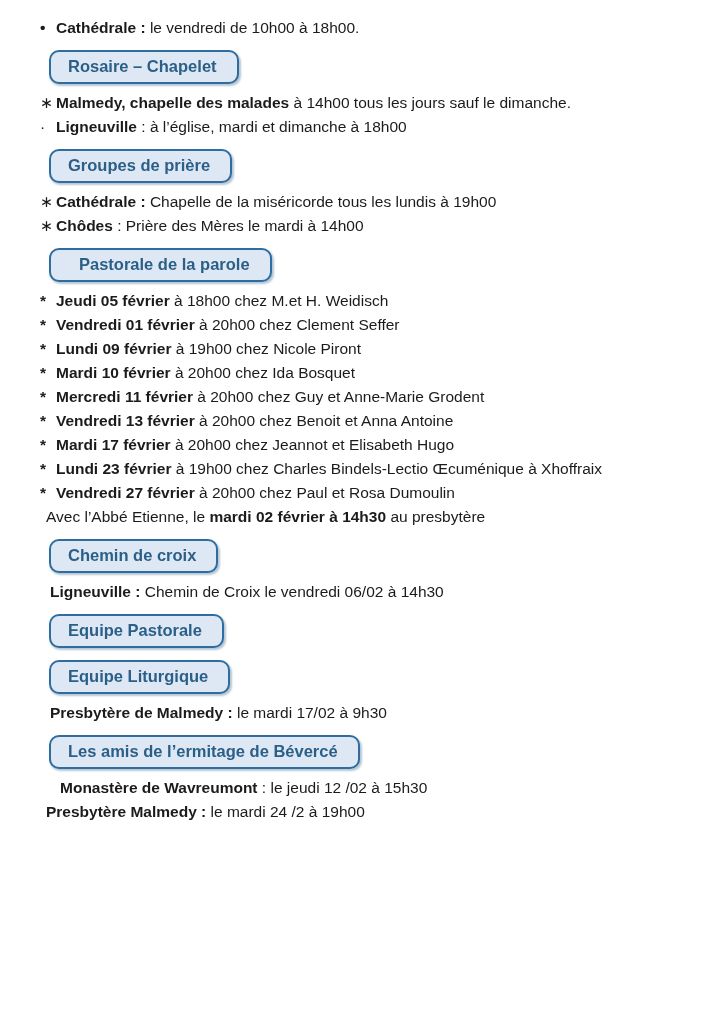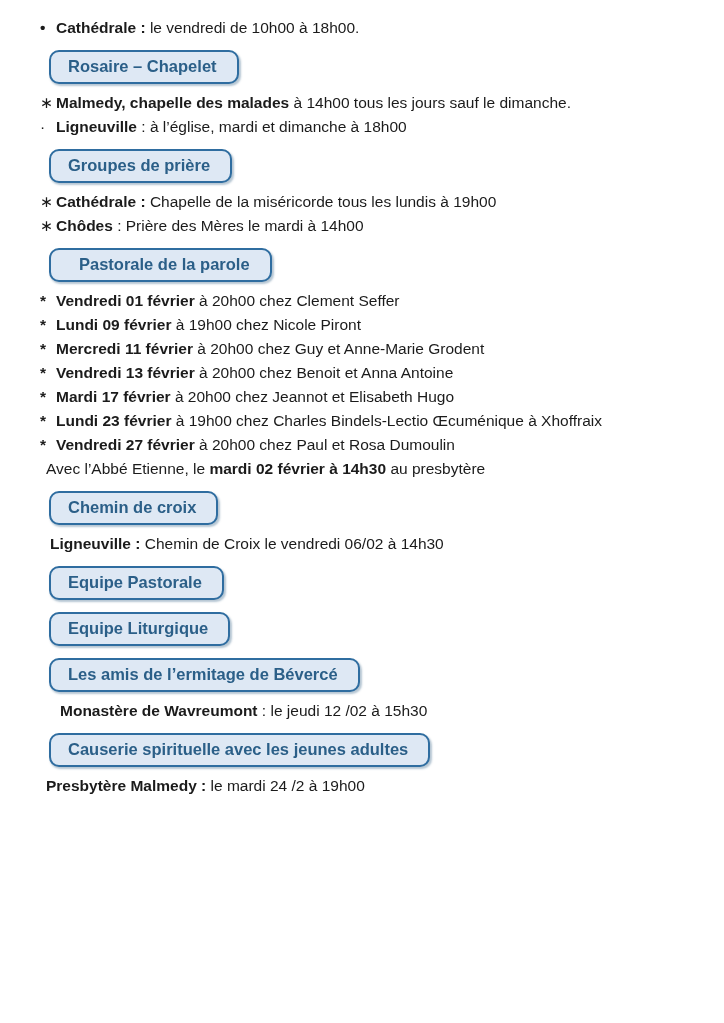--- a/index.html
+++ b/index.html
@@ -52,36 +52,38 @@
 
   <div class="hdr-row"><span class="hdr">Rosaire – Chapelet</span></div>
   <div class="line"><span class="bullet thin">∗</span><span></span><strong>Malmedy, chapelle des malades</strong><span> à 14h00 tous les jours sauf le dimanche.</span></div>
   <div class="line"><span class="bullet thin">·</span><span></span><strong>Ligneuville</strong><span> : à l’église, mardi et dimanche à 18h00</span></div>
 
   <div class="hdr-row"><span class="hdr">Groupes de prière</span></div>
   <div class="line"><span class="bullet thin">∗</span><span></span><strong>Cathédrale :</strong><span> Chapelle de la miséricorde tous les lundis à 19h00</span></div>
   <div class="line"><span class="bullet thin">∗</span><span></span><strong>Chôdes</strong><span> : Prière des Mères le mardi à 14h00</span></div>
 
   <div class="hdr-row"><span class="hdr pad-wide">Pastorale de la parole</span></div>
+  <div class="line"><span class="bullet">*</span><span></span><strong>Jeudi 05 février</strong><span> à 18h00 chez M.et H. Weidisch</span></div>
   <div class="line"><span class="bullet">*</span><span></span><strong>Vendredi 01 février</strong><span> à 20h00 chez Clement Seffer</span></div>
   <div class="line"><span class="bullet">*</span><span></span><strong>Lundi 09 février</strong><span> à 19h00 chez Nicole Piront</span></div>
+  <div class="line"><span class="bullet">*</span><span></span><strong>Mardi 10 février</strong><span> à 20h00 chez Ida Bosquet</span></div>
   <div class="line"><span class="bullet">*</span><span></span><strong>Mercredi 11 février</strong><span> à 20h00 chez Guy et Anne-Marie Grodent</span></div>
   <div class="line"><span class="bullet">*</span><span></span><strong>Vendredi 13 février</strong><span> à 20h00 chez Benoit et Anna Antoine</span></div>
   <div class="line"><span class="bullet">*</span><span></span><strong>Mardi 17 février</strong><span> à 20h00 chez Jeannot et Elisabeth Hugo</span></div>
   <div class="line"><span class="bullet">*</span><span></span><strong>Lundi 23 février</strong><span> à 19h00 chez Charles Bindels-Lectio Œcuménique à Xhoffraix</span></div>
   <div class="line"><span class="bullet">*</span><span></span><strong>Vendredi 27 février</strong><span> à 20h00 chez Paul et Rosa Dumoulin</span></div>
 
   <div class="line ind1"><span>Avec l’Abbé Etienne, le </span><strong>mardi 02 février à 14h30</strong><span> au presbytère</span></div>
 
   <div class="hdr-row"><span class="hdr">Chemin de croix</span></div>
   <div class="line ind2"><span></span><strong>Ligneuville :</strong><span> Chemin de Croix le vendredi 06/02 à 14h30</span></div>
 
   <div class="hdr-row"><span class="hdr">Equipe Pastorale</span></div>
 
   <div class="hdr-row"><span class="hdr">Equipe Liturgique</span></div>
+  <div class="line ind2"><span></span><strong>Presbytère de Malmedy :</strong><span> le mardi 17/02 à 9h30</span></div>
 
   <div class="hdr-row"><span class="hdr">Les amis de l’ermitage de Bévercé</span></div>
   <div class="line ind3"><span></span><strong>Monastère de Wavreumont</strong><span> : le jeudi 12 /02 à 15h30</span></div>
 
-  <div class="hdr-row"><span class="hdr">Causerie spirituelle avec les jeunes adultes</span></div>
   <div class="line ind1"><span></span><strong>Presbytère Malmedy :</strong><span> le mardi 24 /2 à 19h00</span></div>
 
 </div>
 
 </body></html>

